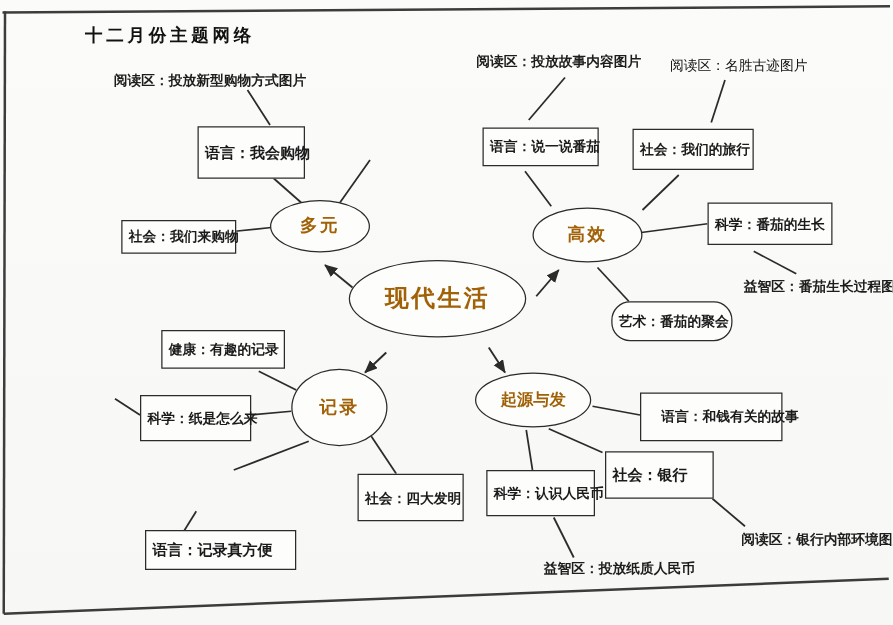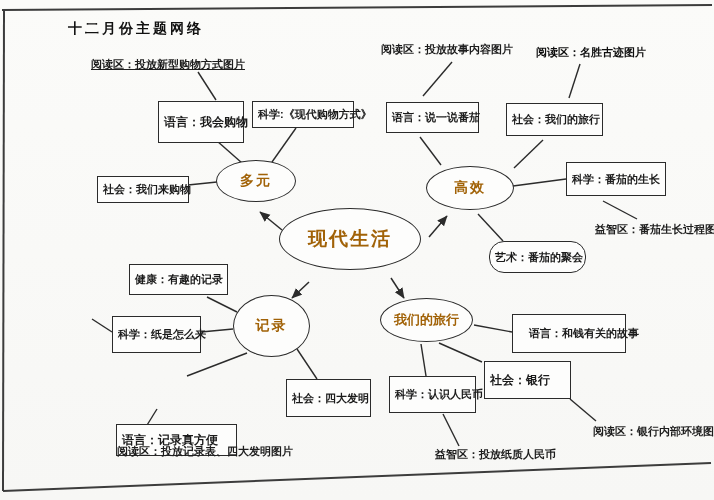--- a/index.html
+++ b/index.html
@@ -27,21 +27,21 @@
   .ellipse{
     position:absolute;z-index:2;box-sizing:border-box;
     border:1.7px solid #2b2b2b;border-radius:50%;background:#fdfdfc;
     display:flex;align-items:center;justify-content:center;
     font-weight:800;white-space:nowrap;color:#a16207;
   }
   .note{
     position:absolute;z-index:2;font-size:11px;font-weight:600;
     white-space:nowrap;color:#1d1d1d;
   }
-  .note.bold{font-weight:700;color:#0e0e0e;}
+  .note.bold{font-weight:400;color:#0e0e0e;}
 </style>
 </head>
 <body>
 
 <div class="canvas">
 
   <svg class="lines" width="714" height="500" viewBox="0 0 714 500">
     <defs>
       <marker id="ah" markerWidth="9" markerHeight="8" refX="6.5" refY="3" orient="auto">
         <path d="M0,0 L7,3 L0,6 z" fill="#2b2b2b"></path>
@@ -84,38 +84,36 @@
       <line x1="391" y1="278" x2="404" y2="298" marker-end="url(#ah)"></line>
     </g>
   </svg>
 
   <div class="title" style="left:68px;top:20px;">十二月份主题网络</div>
 
   <div class="ellipse" style="left:279px;top:208px;width:142px;height:62px;font-size:19px;letter-spacing:2px;">现代生活</div>
   <div class="ellipse" style="left:216px;top:160px;width:80px;height:42px;font-size:14px;letter-spacing:2px;">多元</div>
   <div class="ellipse" style="left:426px;top:166px;width:88px;height:44px;font-size:14px;letter-spacing:2px;">高效</div>
   <div class="ellipse" style="left:233px;top:295px;width:77px;height:62px;font-size:14px;letter-spacing:2px;">记录</div>
-  <div class="ellipse" style="left:380px;top:298px;width:93px;height:44px;font-size:13px;">我们的旅行</div>
+  <div class="ellipse" style="left:380px;top:298px;width:93px;height:44px;font-size:13px;">起源与发</div>
 
   <div class="box" style="left:158px;top:101px;width:86px;height:42px;">语言：我会购物</div>
-  <div class="box" style="left:252px;top:101px;width:102px;height:27px;font-size:11px;">科学:《现代购物方式》</div>
   <div class="box" style="left:97px;top:176px;width:92px;height:27px;font-size:11px;">社会：我们来购物</div>
   <div class="box" style="left:386px;top:102px;width:93px;height:31px;font-size:11px;">语言：说一说番茄</div>
   <div class="box" style="left:506px;top:103px;width:97px;height:33px;font-size:11px;">社会：我们的旅行</div>
   <div class="box" style="left:566px;top:162px;width:100px;height:34px;font-size:11px;">科学：番茄的生长</div>
   <div class="box" style="left:489px;top:241px;width:97px;height:32px;font-size:11px;border-radius:15px;">艺术：番茄的聚会</div>
   <div class="box" style="left:129px;top:264px;width:99px;height:31px;font-size:11px;">健康：有趣的记录</div>
   <div class="box" style="left:112px;top:316px;width:89px;height:37px;font-size:11px;">科学：纸是怎么来</div>
   <div class="box" style="left:116px;top:376px;width:121px;height:32px;margin-top:48px;">语言：记录真方便</div>
   <div class="box" style="left:286px;top:379px;width:85px;height:38px;font-size:11px;">社会：四大发明</div>
   <div class="box" style="left:389px;top:376px;width:87px;height:37px;font-size:11px;">科学：认识人民币</div>
   <div class="box" style="left:512px;top:314px;width:114px;height:39px;font-size:11px;padding-left:16px;">语言：和钱有关的故事</div>
   <div class="box" style="left:484px;top:361px;width:87px;height:38px;">社会：银行</div>
 
-  <div class="note" style="left:91px;top:57px;text-decoration:underline;">阅读区：投放新型购物方式图片</div>
+  <div class="note" style="left:91px;top:57px;">阅读区：投放新型购物方式图片</div>
   <div class="note" style="left:381px;top:42px;">阅读区：投放故事内容图片</div>
   <div class="note bold" style="left:536px;top:45px;">阅读区：名胜古迹图片</div>
   <div class="note" style="left:595px;top:222px;">益智区：番茄生长过程图</div>
-  <div class="note" style="left:117px;top:444px;">阅读区：投放记录表、四大发明图片</div>
   <div class="note" style="left:435px;top:447px;">益智区：投放纸质人民币</div>
   <div class="note" style="left:593px;top:424px;">阅读区：银行内部环境图片</div>
 
 </div>
 
 </body></html>

